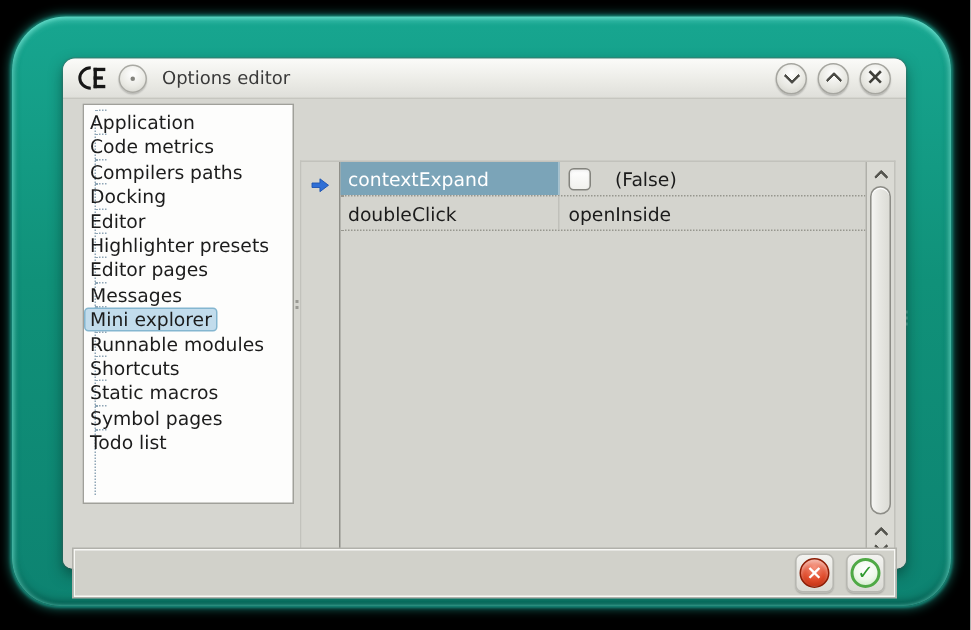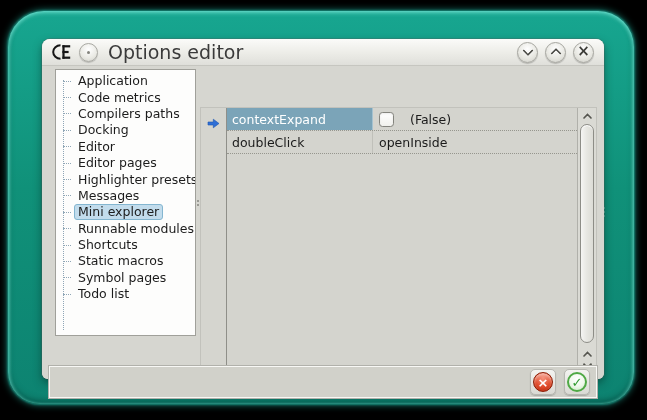--- a/index.html
+++ b/index.html
@@ -37,41 +37,41 @@
     display:flex;align-items:center;padding:0 10px;box-sizing:border-box;gap:7px;
   }
   .app-icon{width:20px;height:16px;display:flex;align-items:center;}
   .menu-btn{
     width:19px;height:19px;border-radius:50%;
     background:radial-gradient(circle at 50% 32%,#ffffff,#e9e9e3 60%,#cfcfc9);
     border:1px solid #a9a9a3;box-shadow:0 1px 1px rgba(0,0,0,.18);
     display:flex;align-items:center;justify-content:center;box-sizing:border-box;
   }
   .menu-dot{width:3px;height:3px;border-radius:50%;background:#83837d;}
-  .win-title{font-size:19px;color:#3a3a3a;margin-left:3px;}
+  .win-title{font-size:12px;color:#3a3a3a;margin-left:3px;}
   .tb-spacer{flex:1;}
   .tb-btn{
     width:21px;height:21px;border-radius:50%;
     background:radial-gradient(circle at 50% 32%,#ffffff,#e7e7e1 58%,#ccccc6);
     border:1px solid #a6a6a0;box-shadow:0 1px 1px rgba(0,0,0,.2);
     display:flex;align-items:center;justify-content:center;box-sizing:border-box;
   }
   .chev{width:6px;height:6px;border-left:2px solid #4b4b46;border-top:2px solid #4b4b46;border-radius:1px;}
   .chev.up{transform:rotate(45deg) translate(1px,1px);}
   .chev.down{transform:rotate(225deg) translate(1px,1px);}
   .close-glyph{font-size:15px;font-weight:700;color:#3e3e39;line-height:1;margin-top:-1px;}
   
   .main{position:absolute;left:0;top:28px;right:0;bottom:0;background:#d6d6d0;border-radius:0 0 6px 6px;}
   
   .tree{
     position:absolute;left:13px;top:2px;width:141px;height:267px;box-sizing:border-box;
     background:#fdfdfc;border:1px solid #a0a09a;padding-top:3px;overflow:hidden;
   }
   .tree-vline{position:absolute;left:7px;top:10px;height:250px;width:0;border-left:1px dotted #8fa6b6;}
-  .titem{display:flex;align-items:center;height:16.4px;font-size:12.5px;color:#1c1c1c;white-space:nowrap;position:relative;}
+  .titem{display:flex;align-items:flex-start;height:16.4px;font-size:12.5px;color:#1c1c1c;white-space:nowrap;position:relative;flex-direction:column;}
   .twig{width:8px;height:0;border-top:1px dotted #8fa6b6;margin-left:7px;margin-right:3px;flex:none;}
   .titem .tlabel{padding:0 3px;border:1px solid transparent;border-radius:3px;line-height:14px;}
   .titem.selected .tlabel{background:#c2dcec;border-color:#84b6d0;}
   
   .splitter{position:absolute;left:154px;top:2px;width:4px;height:267px;display:flex;flex-direction:column;align-items:center;justify-content:center;gap:2px;}
   .splitter i{width:2px;height:2px;background:#9a9a94;}
   
   .grid{
     position:absolute;left:158px;top:2px;width:397px;height:267px;box-sizing:border-box;
     background:#d4d4ce;border:1px solid #c2c2bc;border-bottom-color:#aaaaa4;margin-top:38px;
@@ -186,25 +186,25 @@
           <div class="titem">
               <span class="twig"></span>
               <span class="tlabel">Docking</span>
             </div>
           <div class="titem">
               <span class="twig"></span>
               <span class="tlabel">Editor</span>
             </div>
           <div class="titem">
               <span class="twig"></span>
+              <span class="tlabel">Highlighter presets</span>
+            </div>
+          <div class="titem">
+              <span class="twig"></span>
               <span class="tlabel">Editor pages</span>
-            </div>
-          <div class="titem">
-              <span class="twig"></span>
-              <span class="tlabel">Highlighter presets</span>
             </div>
           <div class="titem">
               <span class="twig"></span>
               <span class="tlabel">Messages</span>
             </div>
           <div class="titem selected">
               <span class="twig"></span>
               <span class="tlabel">Mini explorer</span>
             </div>
           <div class="titem">

